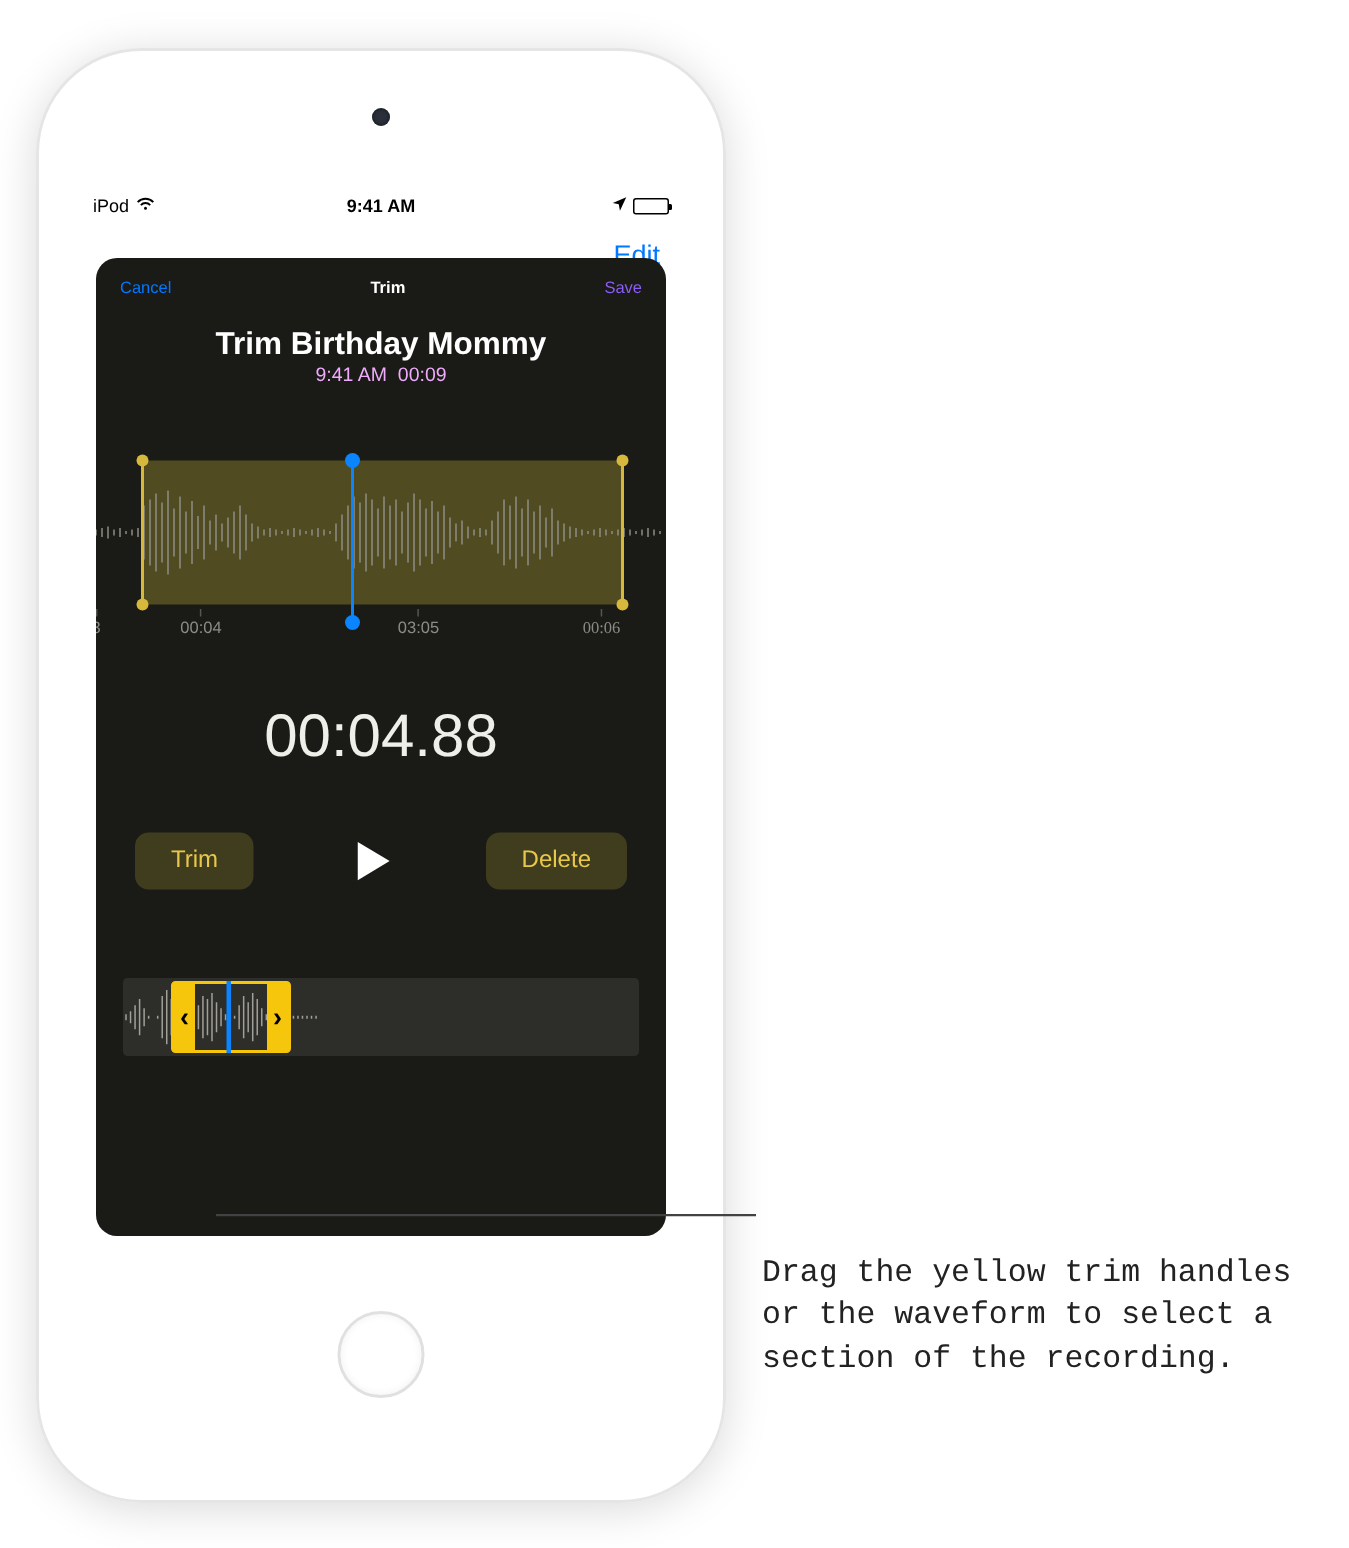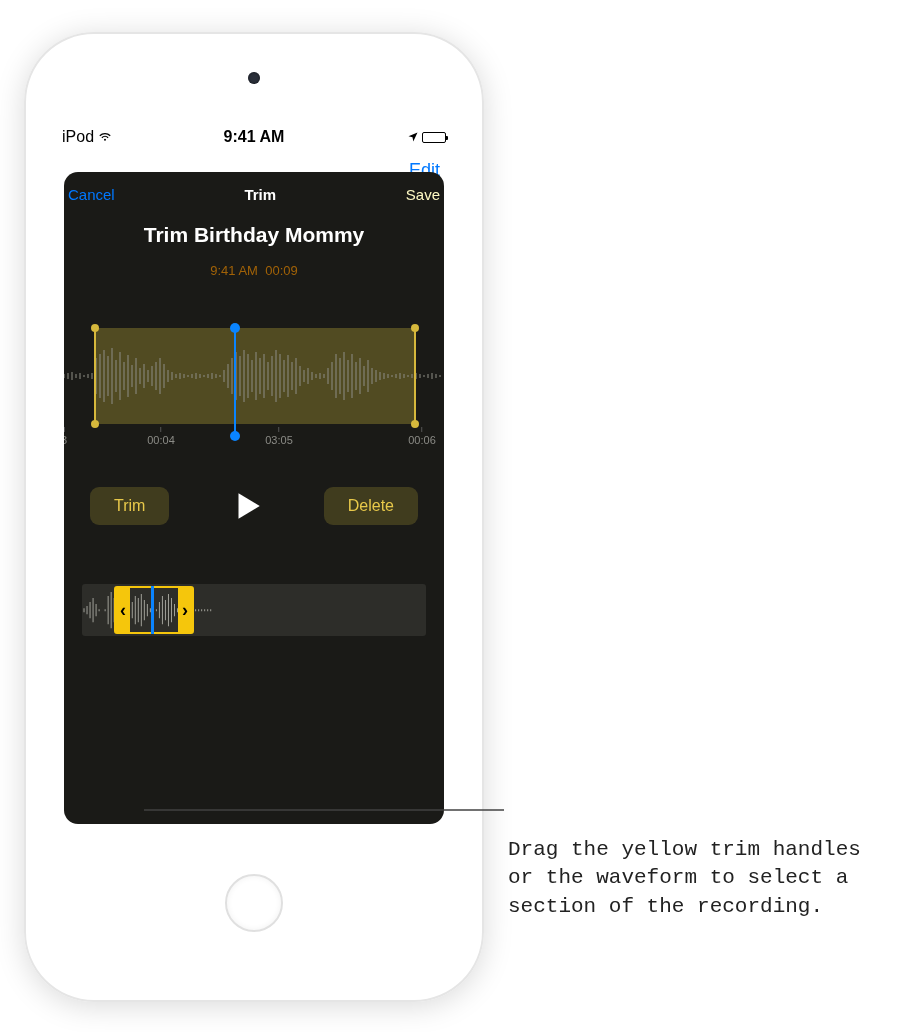--- a/index.html
+++ b/index.html
@@ -34,21 +34,21 @@
       background: #fff;
       position: relative;
       overflow: hidden;
     }
     .status-bar {
       height: 22px;
       display: flex;
       align-items: center;
       justify-content: space-between;
       padding: 0 6px;
-      font-size: 16px;
+      font-size: 12px;
       font-weight: 500;
       color: #000;
     }
     .sb-left, .sb-right { display: flex; align-items: center; gap: 4px; }
     .sb-center { position: absolute; left: 50%; transform: translateX(-50%); font-weight: 600; }
     .wifi-icon svg { width: 14px; height: 10px; }
     .loc-icon svg { width: 10px; height: 10px; }
     .battery { width: 24px; height: 11px; border: 1px solid #000; border-radius: 2px; position: relative; }
     .battery::after { content:""; position:absolute; right:-3px; top:3px; width:2px; height:4px; background:#000; border-radius:0 1px 1px 0; }
     .battery-fill { background:#000; width: 90%; height:100%; border-radius:1px; }
@@ -68,37 +68,37 @@
       border-radius: 14px;
       color: #fff;
       display: flex;
       flex-direction: column;
       overflow: hidden;
     }
     .sheet-header {
       display: flex;
       justify-content: space-between;
       align-items: center;
-      padding: 14px 4px 6px;
-      font-size: 15px;
+      padding: 14px 16px 6px;
+      font-size: 11px;
     }
     .sheet-header .cancel { color: #0078ff; }
     .sheet-header .title { font-weight: 600; color: #fff; }
-    .sheet-header .save { color: #fef9c3; }
+    .sheet-header .save { color: #8b5cf6; }
     .recording-title {
       text-align: center;
       font-size: 21px;
       font-weight: 700;
       margin-top: 14px;
     }
     .recording-meta {
       text-align: center;
       font-size: 13px;
-      color: #a16207;
-      margin-top: 16px;
+      color: #f0abfc;
+      margin-top: 0;
     }
     .waveform-area {
       margin-top: 50px;
       height: 118px;
       position: relative;
       background: #1a1a17;
     }
     .wave-track {
       position: absolute;
       left: 0; right: 0;
@@ -361,26 +361,27 @@
                 <line x1="372" y1="34" x2="372" y2="38"></line>
                 <line x1="376" y1="35" x2="376" y2="37"></line>
             </g>
           </svg>
         </div>
         <div class="sel-handle" style="left:30px;"></div>
         <div class="sel-handle" style="right:28px;"></div>
         <div class="playhead" style="left:170px;"></div>
         <div class="ruler">
           <span class="ruler-tick" style="left:0px;">3</span>
-          <span class="ruler-tick" style="left:70px;margin-left:27px;">00:04</span>
+          <span class="ruler-tick" style="left:70px;">00:04</span>
           <span class="ruler-tick" style="left:215px;">03:05</span>
-          <span class="ruler-tick" style="left:358px;">00:06</span>
+          <span class="ruler-tick" style="left:337px;font-family:Liberation Serif, serif;">00:06</span>
         </div>
       </div>
 
+      <div class="timecode">00:04.88</div>
 
       <div class="controls">
         <button class="pill-btn">Trim</button>
         <button class="play-btn">
           <svg viewBox="0 0 24 24">
               <path d="M6 3l15 9-15 9V3z"></path>
             </svg>
         </button>
         <button class="pill-btn">Delete</button>
       </div>

